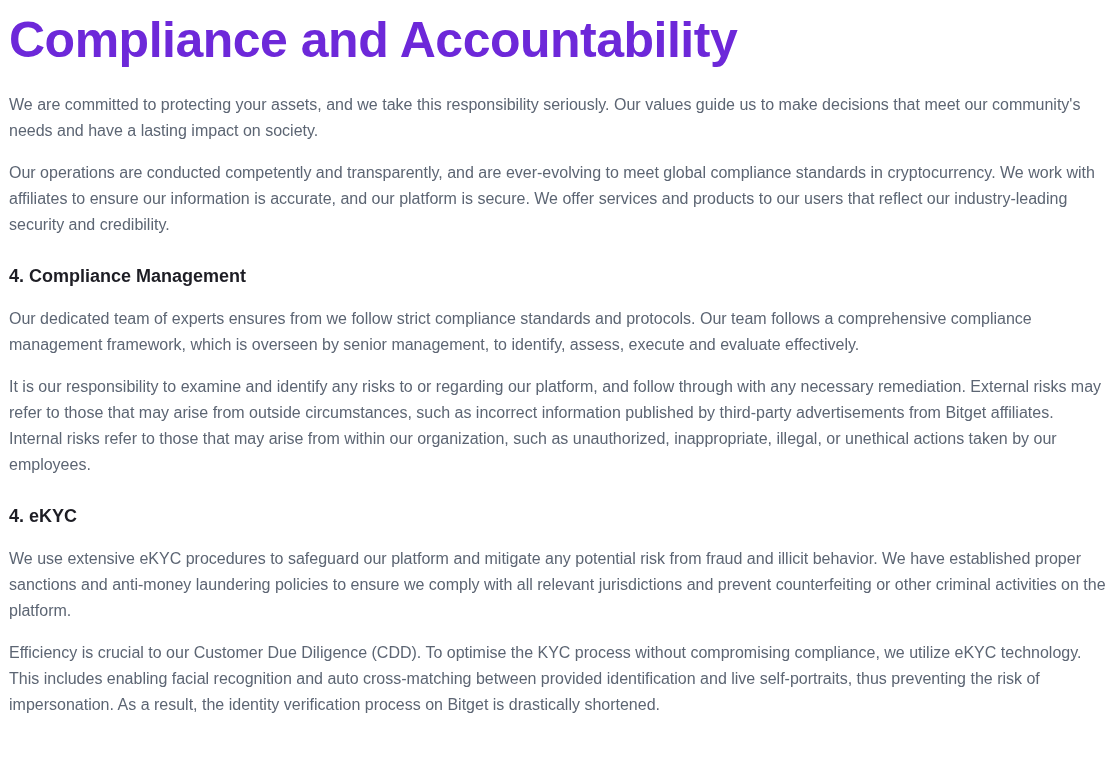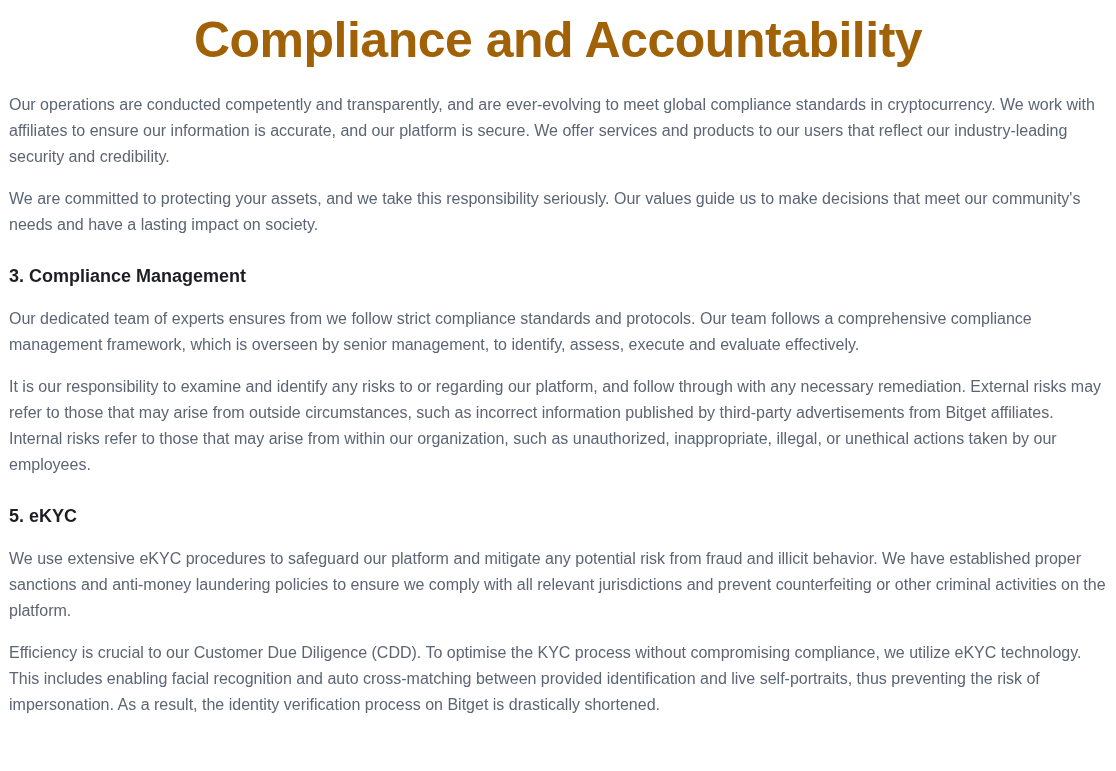--- a/index.html
+++ b/index.html
@@ -10,22 +10,21 @@
   .page {
     width: 1116px;
     min-height: 771px;
     background: #ffffff;
     padding: 6px 9px 10px 9px;
     overflow: hidden;
   }
   .page-title {
     font-size: 50px;
     font-weight: 800;
-    color: #a16207;
-    text-align: center;
+    color: #6d28d9;
     letter-spacing: -0.5px;
     margin: 4px 0 22px 0;
     line-height: 1.2;
   }
   .content p.paragraph {
     font-size: 16px;
     line-height: 26px;
     color: #5c6573;
     margin: 0 0 16px 0;
     font-weight: 400;
@@ -38,30 +37,30 @@
     margin: 26px 0 18px 0;
   }
 </style>
 </head>
 <body>
 
 <div class="page">
   <h1 class="page-title">Compliance and Accountability</h1>
 
   <div class="content">
+    <p class="paragraph">We are committed to protecting your assets, and we take this responsibility seriously. Our values guide us to make decisions that meet our community's needs and have a lasting impact on society.</p>
+
     <p class="paragraph">Our operations are conducted competently and transparently, and are ever-evolving to meet global compliance standards in cryptocurrency. We work with affiliates to ensure our information is accurate, and our platform is secure. We offer services and products to our users that reflect our industry-leading security and credibility.</p>
 
-    <p class="paragraph">We are committed to protecting your assets, and we take this responsibility seriously. Our values guide us to make decisions that meet our community's needs and have a lasting impact on society.</p>
-
-    <h2 class="section-heading">3. Compliance Management</h2>
+    <h2 class="section-heading">4. Compliance Management</h2>
 
     <p class="paragraph">Our dedicated team of experts ensures from we follow strict compliance standards and protocols. Our team follows a comprehensive compliance management framework, which is overseen by senior management, to identify, assess, execute and evaluate effectively.</p>
 
     <p class="paragraph">It is our responsibility to examine and identify any risks to or regarding our platform, and follow through with any necessary remediation. External risks may refer to those that may arise from outside circumstances, such as incorrect information published by third-party advertisements from Bitget affiliates. Internal risks refer to those that may arise from within our organization, such as unauthorized, inappropriate, illegal, or unethical actions taken by our employees.</p>
 
 
-    <h2 class="section-heading">5. eKYC</h2>
+    <h2 class="section-heading">4. eKYC</h2>
 
     <p class="paragraph">We use extensive eKYC procedures to safeguard our platform and mitigate any potential risk from fraud and illicit behavior. We have established proper sanctions and anti-money laundering policies to ensure we comply with all relevant jurisdictions and prevent counterfeiting or other criminal activities on the platform.</p>
 
     <p class="paragraph">Efficiency is crucial to our Customer Due Diligence (CDD). To optimise the KYC process without compromising compliance, we utilize eKYC technology. This includes enabling facial recognition and auto cross-matching between provided identification and live self-portraits, thus preventing the risk of impersonation. As a result, the identity verification process on Bitget is drastically shortened.</p>
   </div>
 </div>
 
 </body></html>

